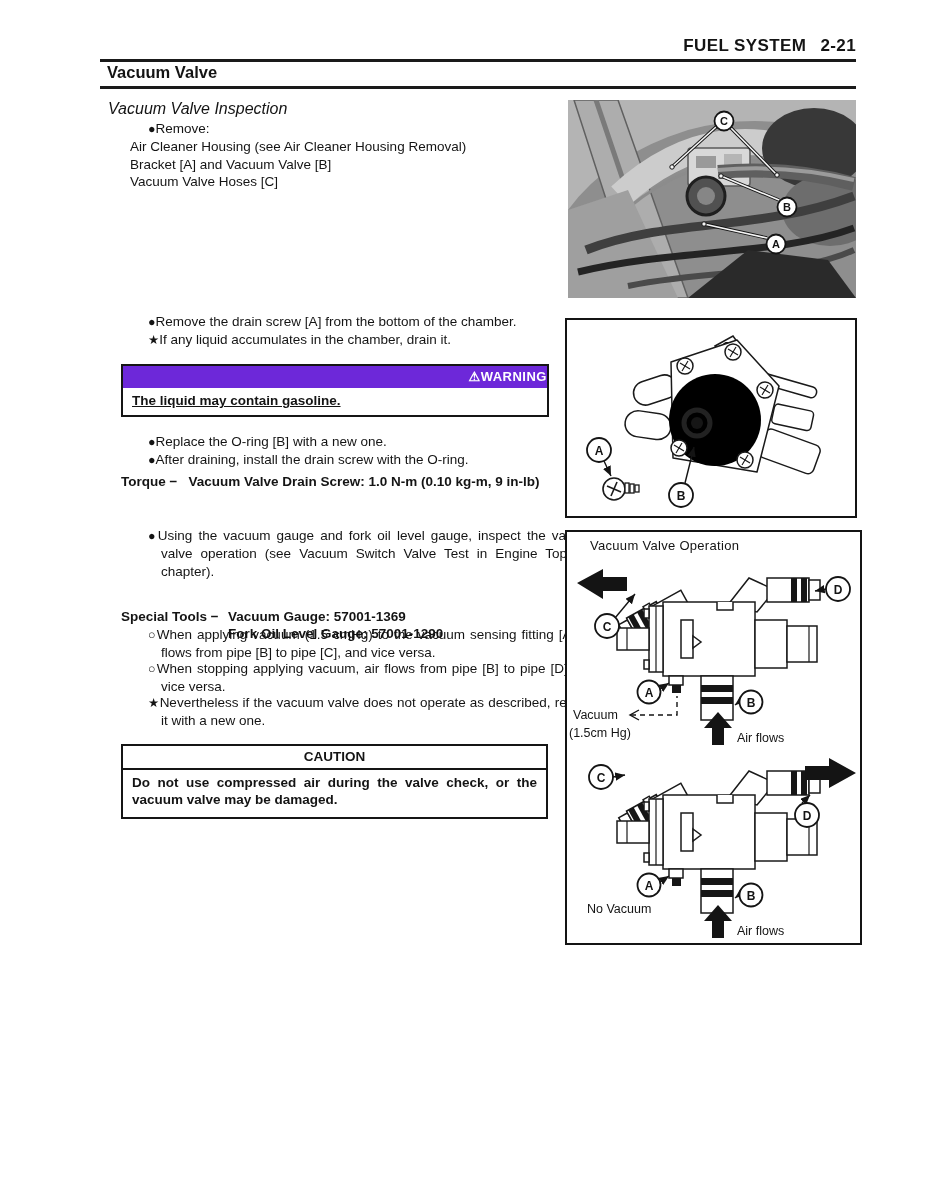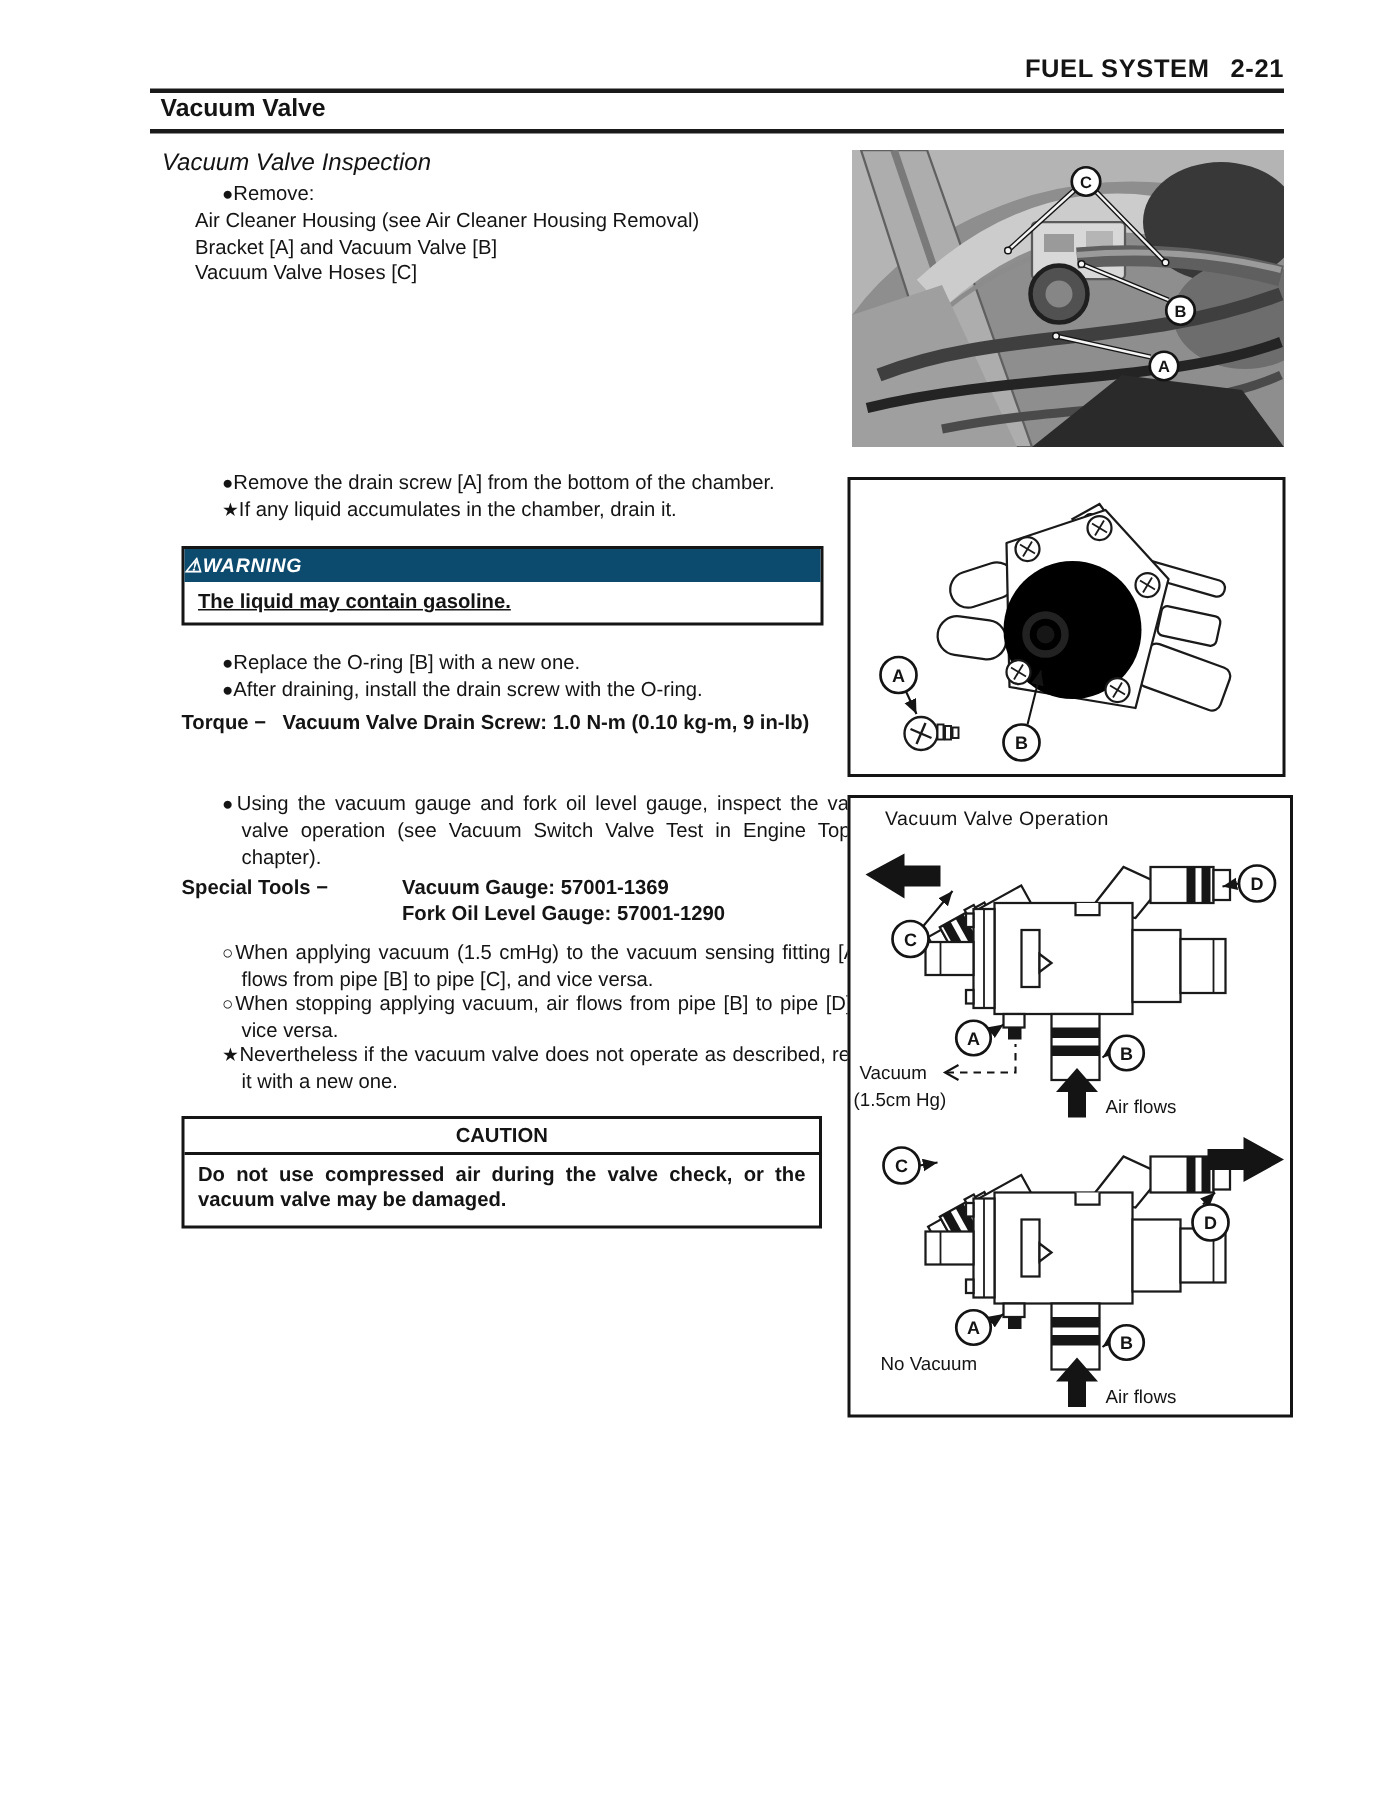--- a/index.html
+++ b/index.html
@@ -9,25 +9,25 @@
   .chapter{position:absolute;top:36px;right:70px;font-size:17px;font-weight:bold;letter-spacing:.4px;}
   .chapter .num{margin-left:14px;text-align:center;}
   .section-title{position:absolute;left:107px;top:63px;font-size:16.5px;font-weight:bold;}
   .h-italic{position:absolute;left:108px;top:100px;font-size:16px;font-style:italic;}
   .p{position:absolute;left:108px;width:438px;font-size:13.5px;line-height:17.4px;}
   .hang{padding-left:13px;text-indent:-13px;margin-left:40px;}
   .just{text-align:justify;}
   .mk{font-size:12.5px;}
   .sublist{position:absolute;left:130px;font-size:13.5px;line-height:17.5px;}
   .warnbox{position:absolute;left:121px;top:364px;width:424px;border:2px solid #151515;background:#fff;}
-  .warnhead{background:#0c4a6e;color:#fff;text-align:left;font-weight:bold;font-size:13px;padding:3px 0 4px;letter-spacing:.5px;font-style:italic;}
+  .warnhead{background:#6d28d9;color:#fff;text-align:right;font-weight:bold;font-size:13px;padding:3px 0 4px;letter-spacing:.5px;}
   .warnbody{font-weight:bold;font-size:13.5px;padding:5px 9px 7px;text-decoration:underline;}
   .torq{position:absolute;left:121px;top:474px;font-size:13.5px;font-weight:bold;}
   .torq .lab{margin-right:11px;text-align:right;}
-  .stools{position:absolute;left:121px;top:584px;display:flex;font-size:13.5px;font-weight:bold;line-height:16.6px;gap:40px;}
+  .stools{position:absolute;left:121px;top:609px;display:flex;font-size:13.5px;font-weight:bold;line-height:16.6px;}
   .stools .lab{width:107px;flex:0 0 107px;}
   .cautbox{position:absolute;left:121px;top:744px;width:423px;border:2px solid #151515;background:#fff;}
   .cauthead{text-align:center;font-weight:bold;font-size:13.5px;padding:3px 0 4px;border-bottom:2px solid #151515;}
   .cautbody{font-weight:bold;font-size:13.5px;line-height:17.4px;padding:4px 9px 8px;text-align:justify;}
   .fig{position:absolute;background:#fff;}
   .fig-photo{left:568px;top:100px;width:288px;height:198px;}
   .fig-drawing{left:565px;top:318px;width:288px;height:196px;border:2px solid #141414;}
   .fig-op{left:565px;top:530px;width:293px;height:411px;border:2px solid #141414;}
   .op-title{position:absolute;left:23px;top:6px;font-size:13px;letter-spacing:.3px;}
   .op-svg{position:absolute;left:0;}

